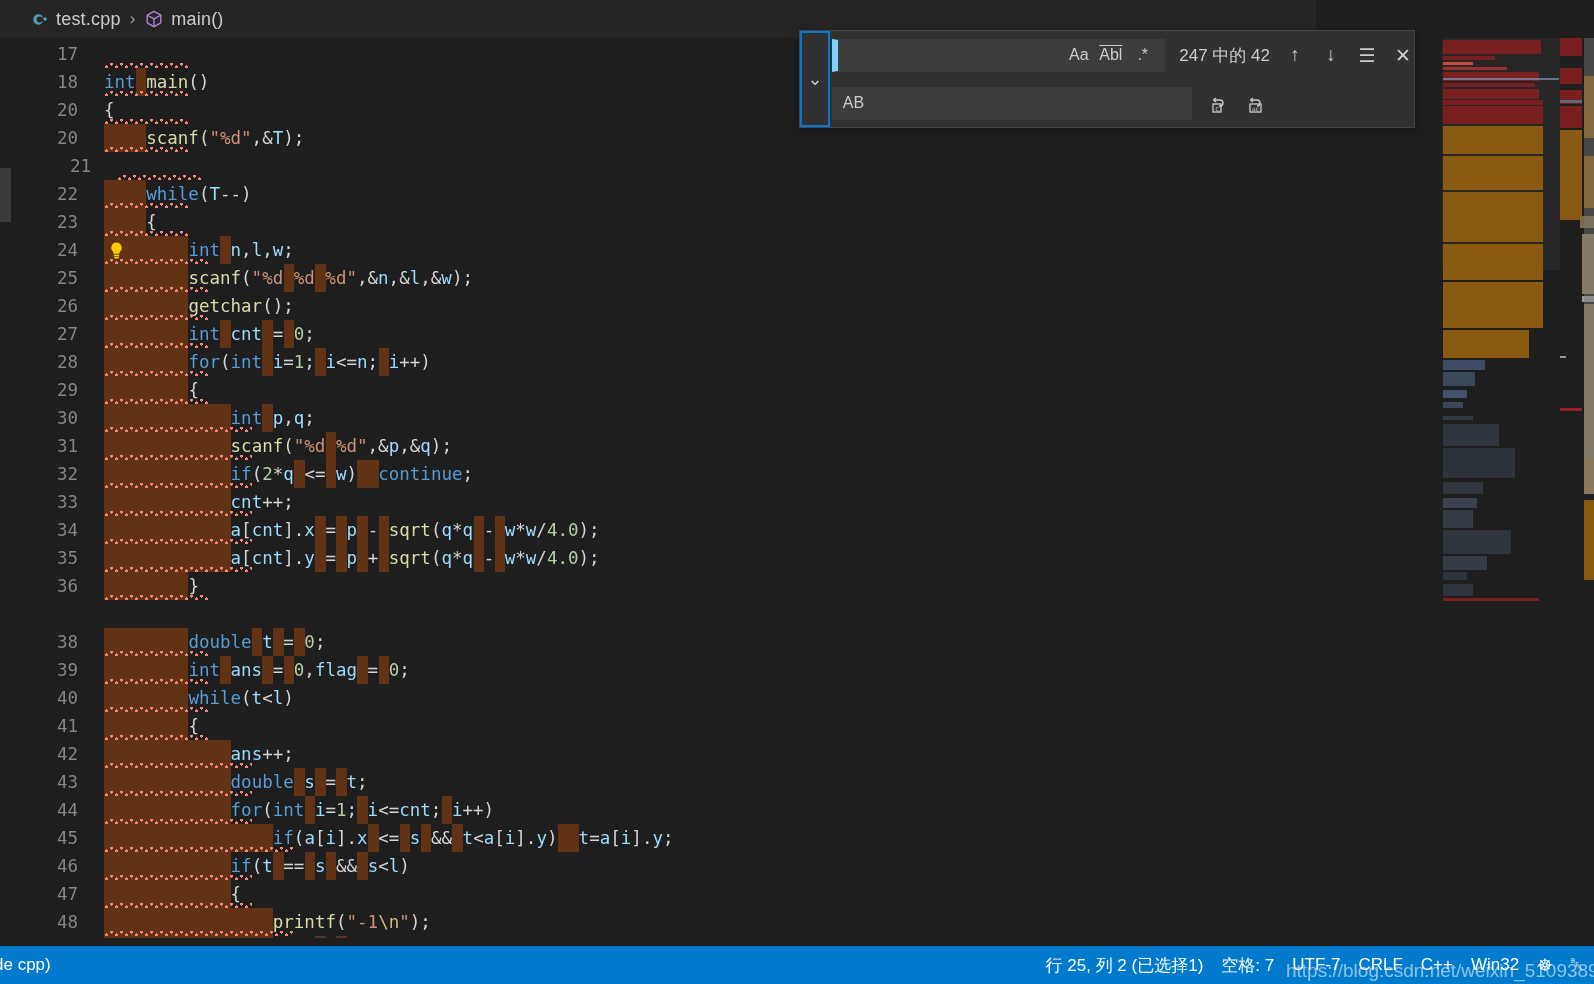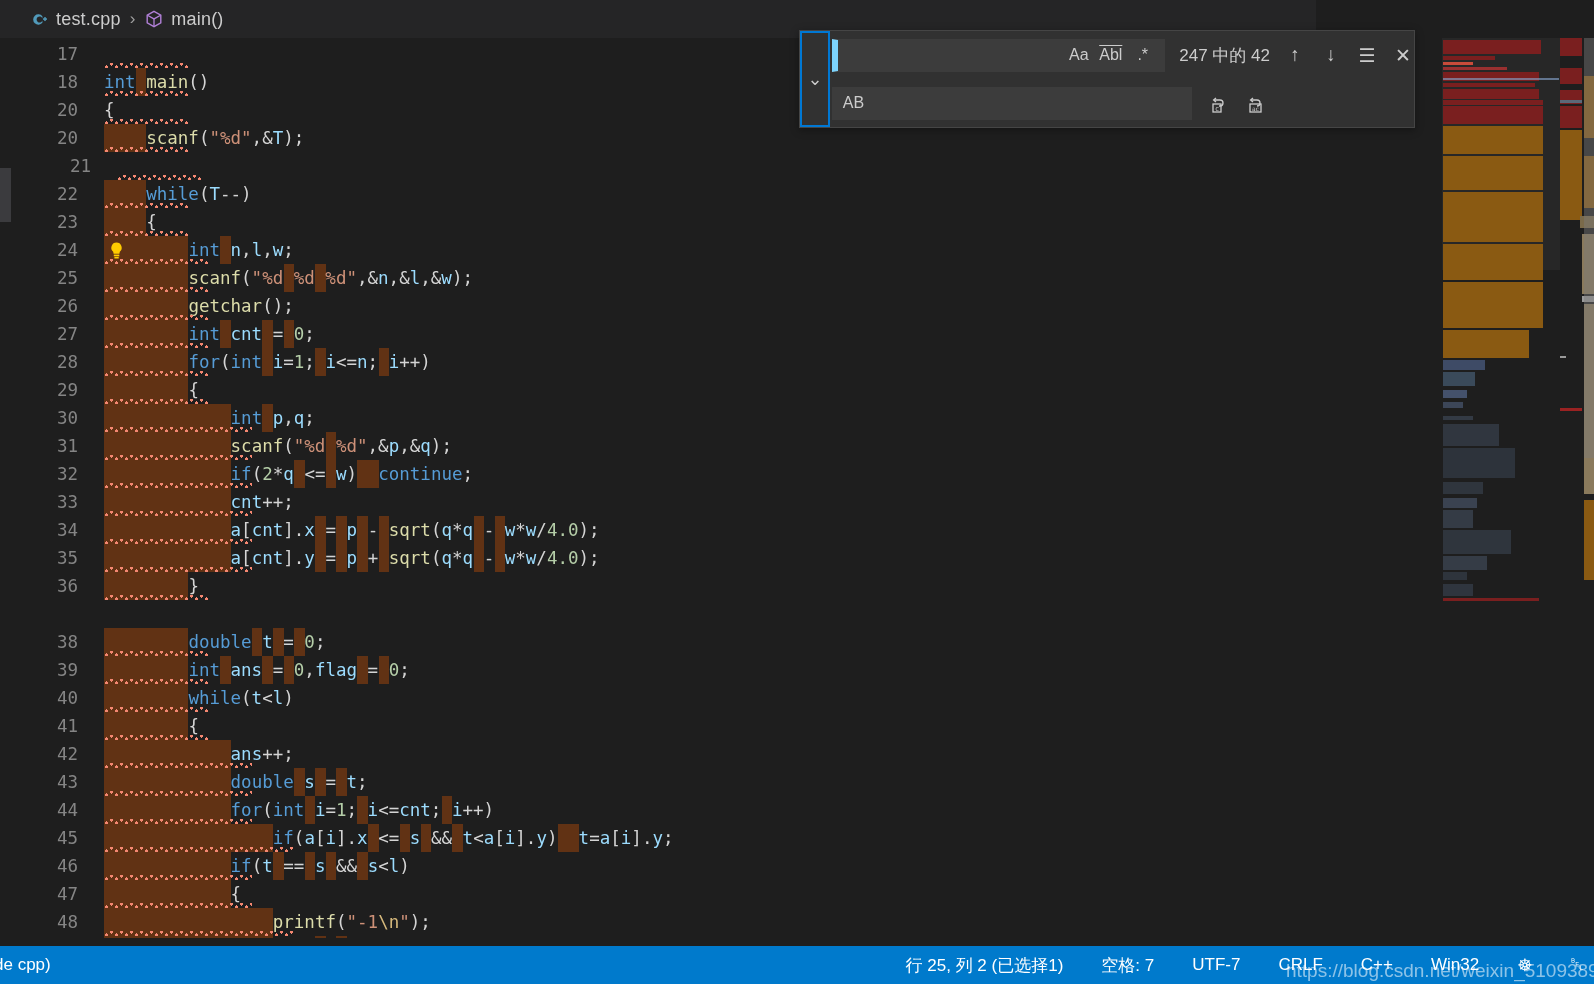--- a/index.html
+++ b/index.html
@@ -132,21 +132,21 @@
   }
 
   
   .statusbar {
     position: absolute; left: 0; bottom: 0; width: 1594px; height: 38px;
     background: #007acc; display: flex; align-items: center;
     color: #ffffff; font-size: 17px; z-index: 50;
   }
   .sb-left { position: absolute; left: -6px; display: flex; align-items: center; }
   .sb-right {
-    position: absolute; right: 10px; display: flex; align-items: center; gap: 38px;
+    position: absolute; right: 10px; display: flex; align-items: center; gap: 18px;
   }
   .sb-item { white-space: nowrap; }
   .watermark {
     position: absolute; left: 1286px; bottom: 2px; z-index: 60;
     color: rgba(255,255,255,.55); font-size: 19px; white-space: nowrap;
     pointer-events: none;
   }
   .clip-bottom {
     position: absolute; left: 0; bottom: 38px; width: 1594px; height: 8px;
     background: #1e1e1e; z-index: 45;

